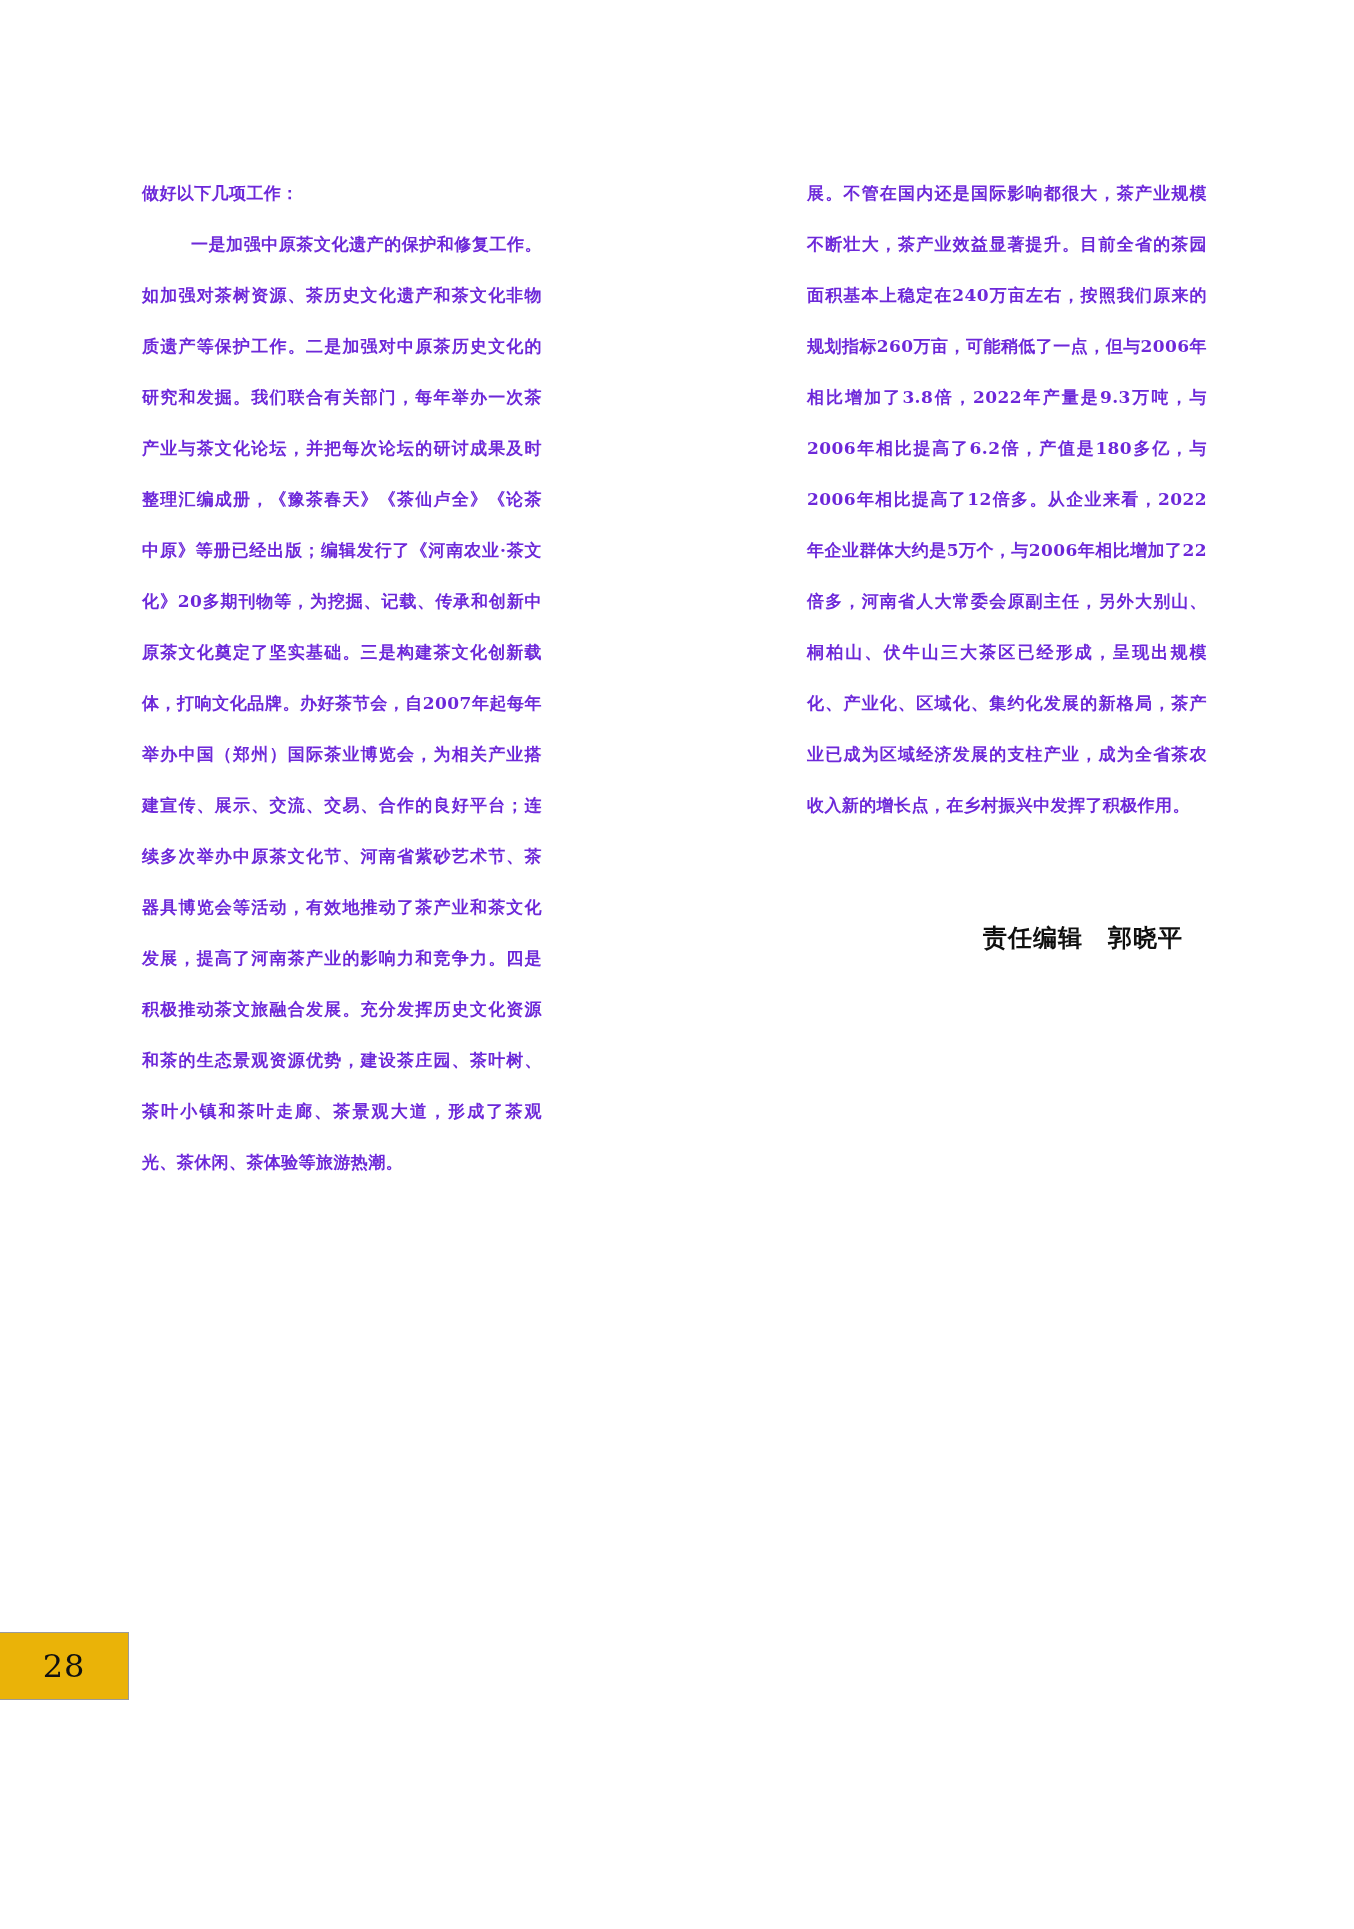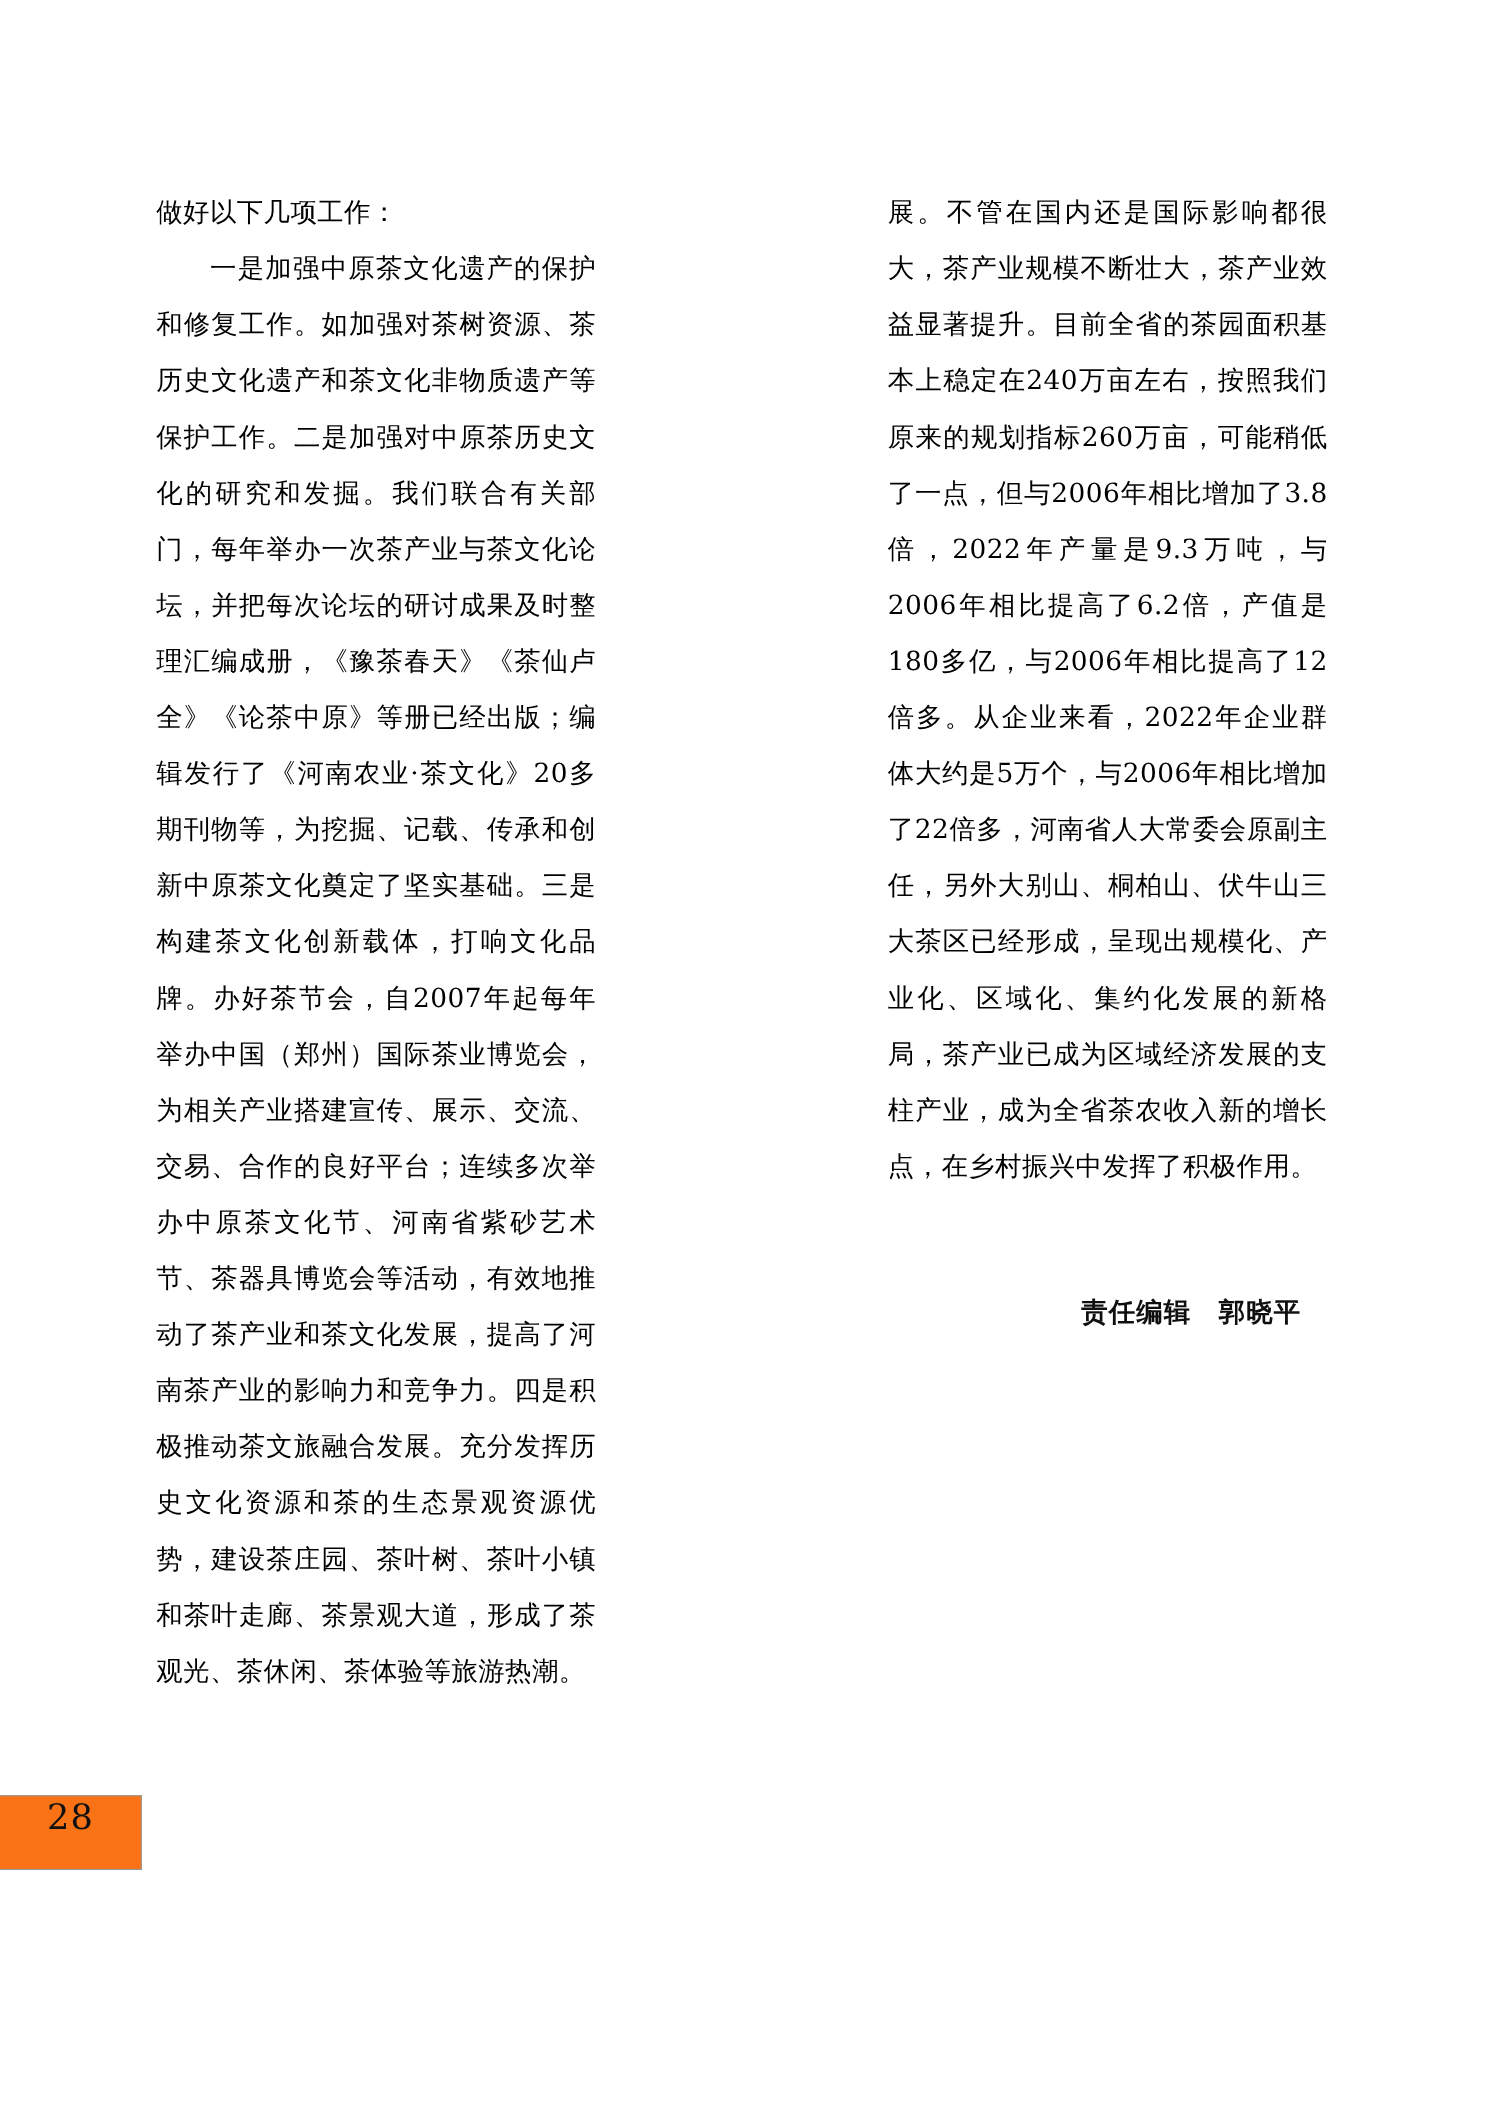--- a/index.html
+++ b/index.html
@@ -35,27 +35,28 @@
 
   .col {
     width: 400px;
   }
 
   .col-left { width: 400px; }
   .col-right { width: 400px; }
 
   p.body-par {
     margin: 0;
-    font-size: 24px;
+    font-size: 17px;
     line-height: 51px;
     text-align: justify;
     text-justify: inter-ideograph;
     letter-spacing: 0.4px;
     font-family: "DejaVu Serif", "Liberation Serif", serif;
-    color: #000000;
+    color: #6d28d9;
+    font-weight: bold;
   }
 
   p.indent {
     text-indent: 49px;
   }
 
   .spacer-block {
     height: 51px;
   }
 
@@ -71,25 +72,25 @@
     font-family: "DejaVu Sans", "Liberation Sans", sans-serif;
     color: #0f0f0f;
   }
 
   .page-number-box {
     position: absolute;
     left: 0px;
     top: 1632px;
     width: 128px;
     height: 66px;
-    background: #f97316;
+    background: #eab308;
     border: 1px solid #9a9a9a;
     border-left: none;
     display: flex;
-    align-items: flex-start;
+    align-items: center;
     justify-content: center;
   }
 
   .page-number-box .num {
     font-size: 32px;
     font-family: "DejaVu Serif", "Liberation Serif", serif;
     color: #111111;
     letter-spacing: 1px;
   }
 </style>

